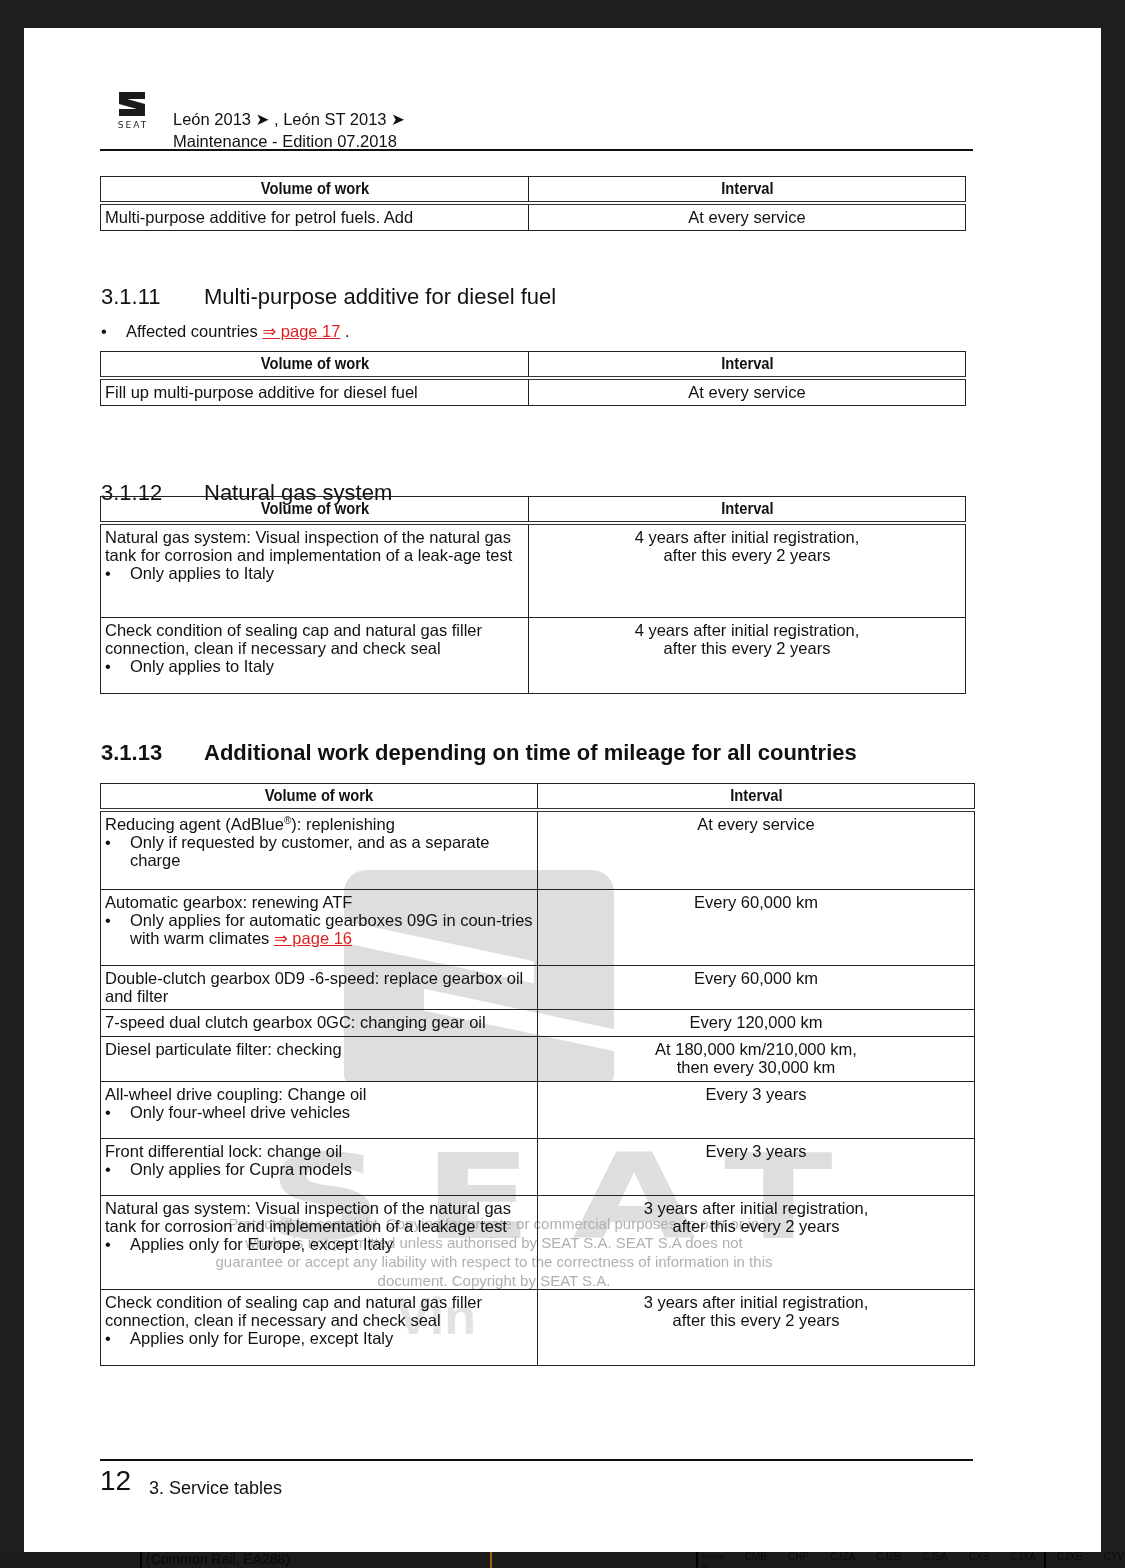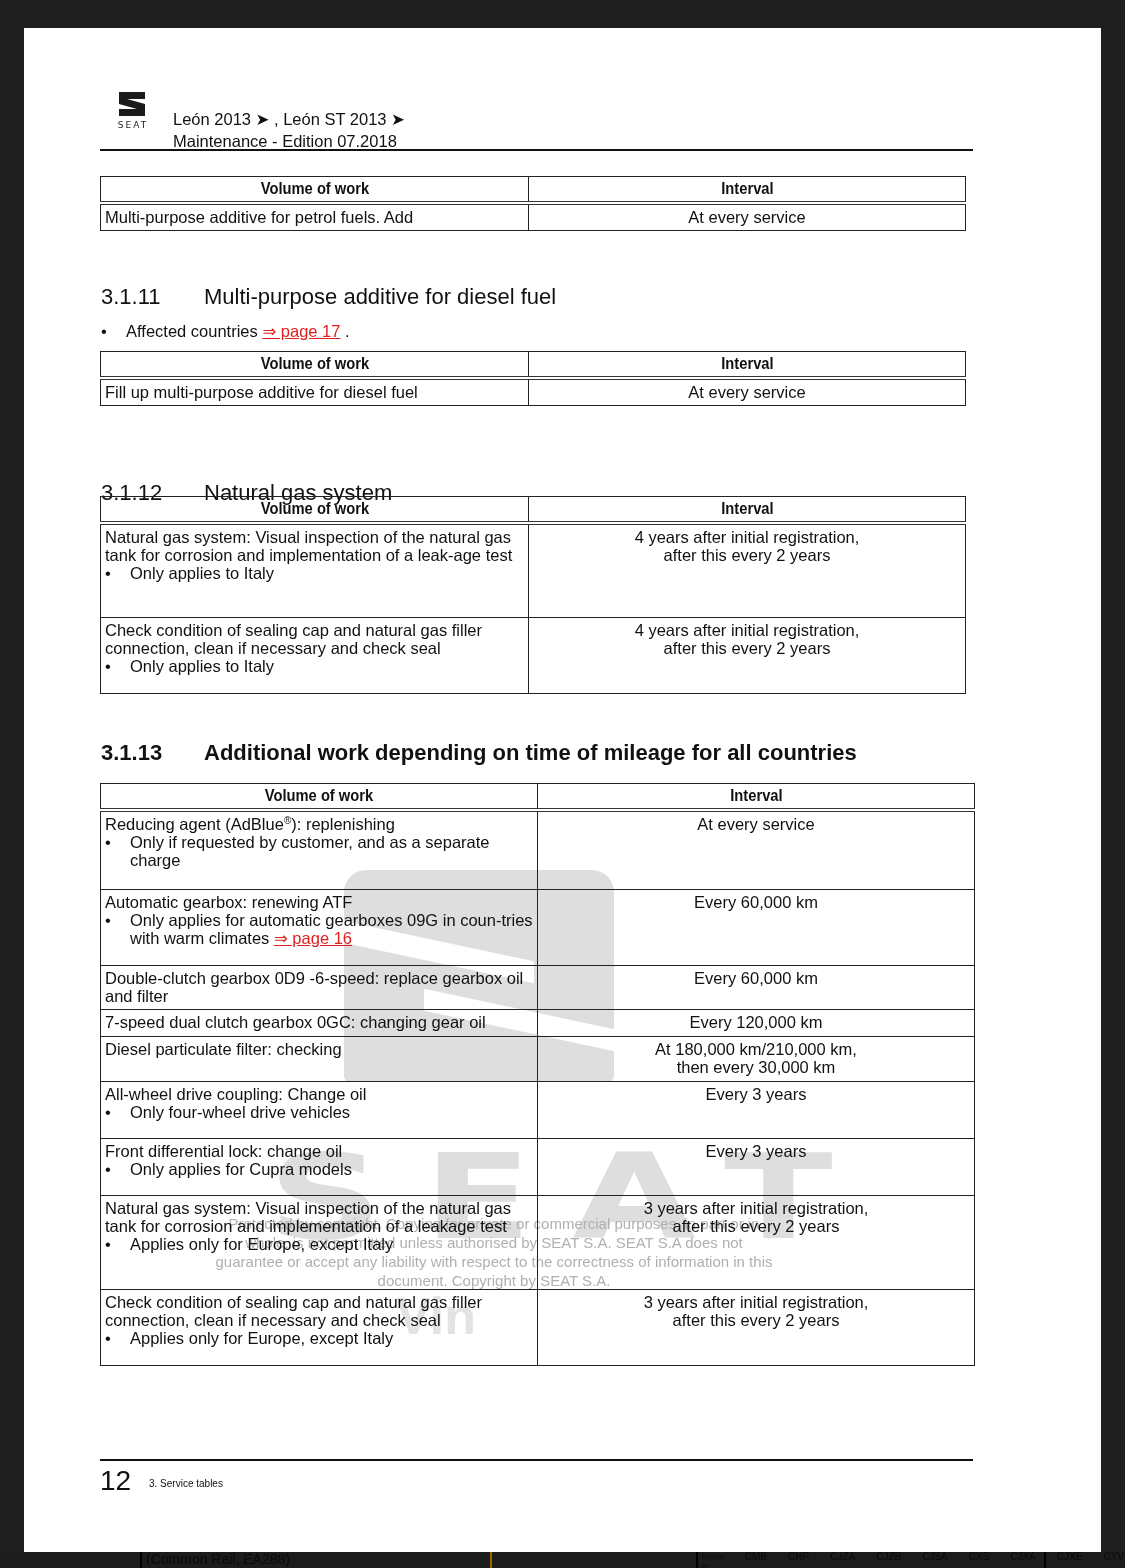--- a/index.html
+++ b/index.html
@@ -86,21 +86,21 @@
     border-bottom: 4px double #333; transform-origin: center;
   }
   table.svc th span { display: inline-block; transform: scaleX(0.92); }
   table.svc td.iv { text-align: center; }
   .cell-sub { padding-left: 25px; text-indent: -25px; }
   .cell-sub .dot { display: inline-block; width: 25px; text-indent: 0; }
   sup { font-size: 10px; line-height: 0; }
   
   .ftr-rule { position: absolute; left: 76px; top: 1431px; width: 873px; height: 2px; background: #111; }
   .ftr-page { position: absolute; left: 76px; top: 1437px; font-size: 28px; color: #111; }
-  .ftr-label { position: absolute; left: 125px; top: 1450px; font-size: 10px; color: #111; }
+  .ftr-label { position: absolute; left: 125px; top: 1450px; font-size: 18px; color: #111; }
 </style>
 </head>
 <body>
 
 <div class="bg-strip-bottom">
   <div class="ghost-left">(Common Rail, EA288)</div>
   <div class="ghost-right" id="ghost-codes">
       <span style="font-size: 7px;">Engine ID</span>
       <span>CMB</span>
       <span>CHP</span>

